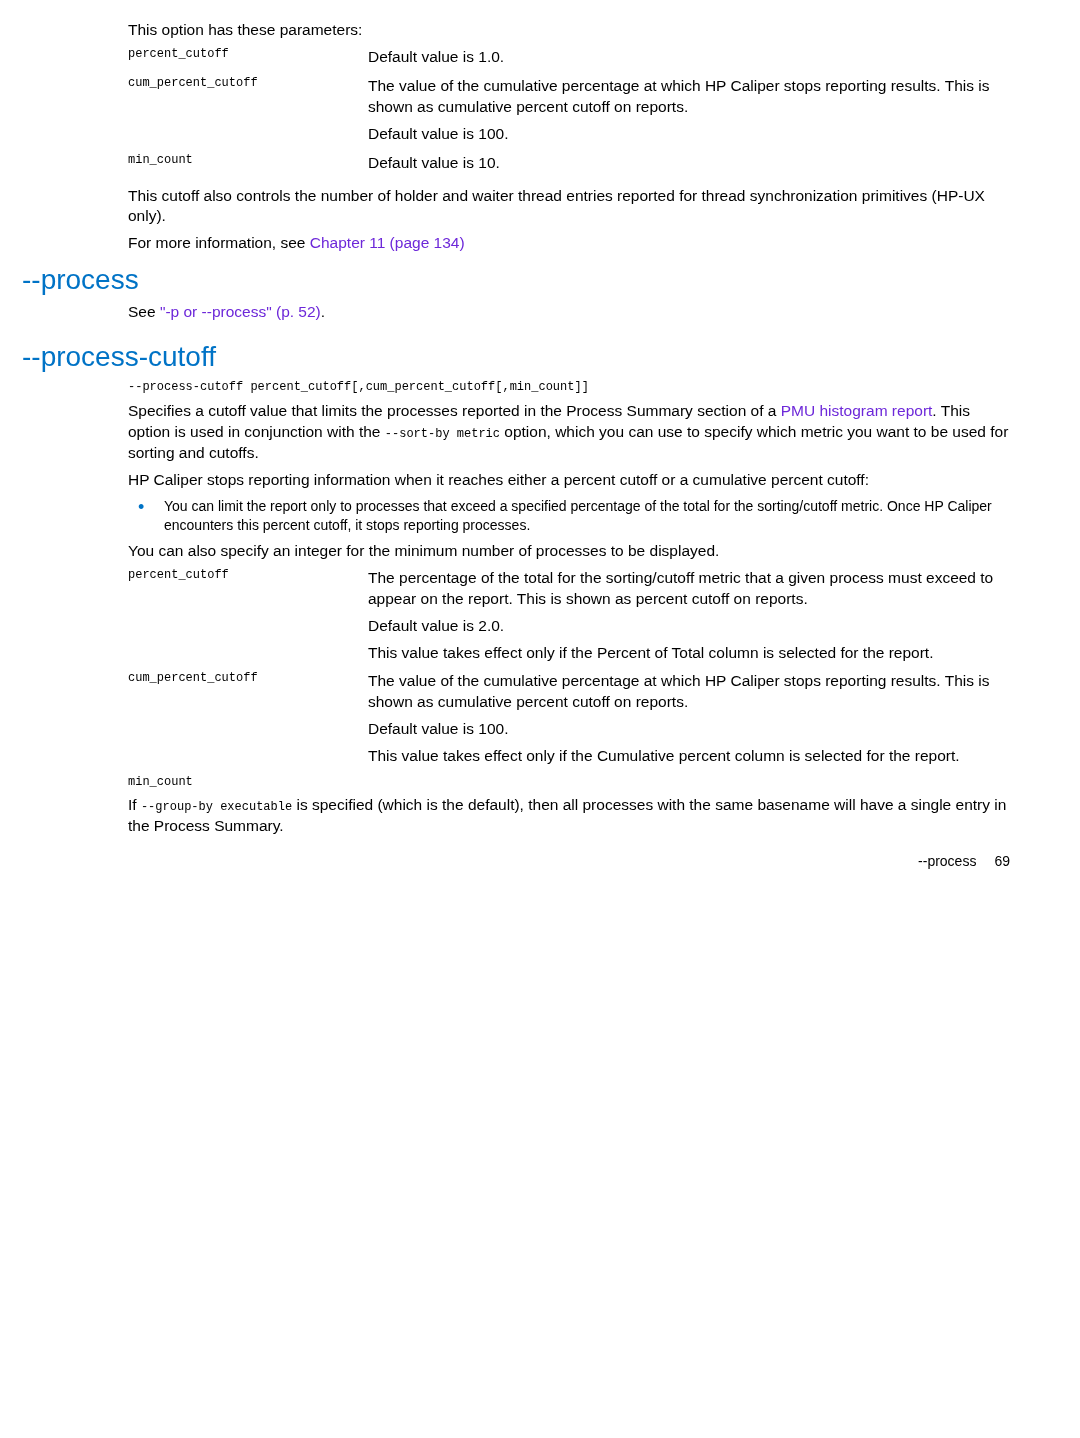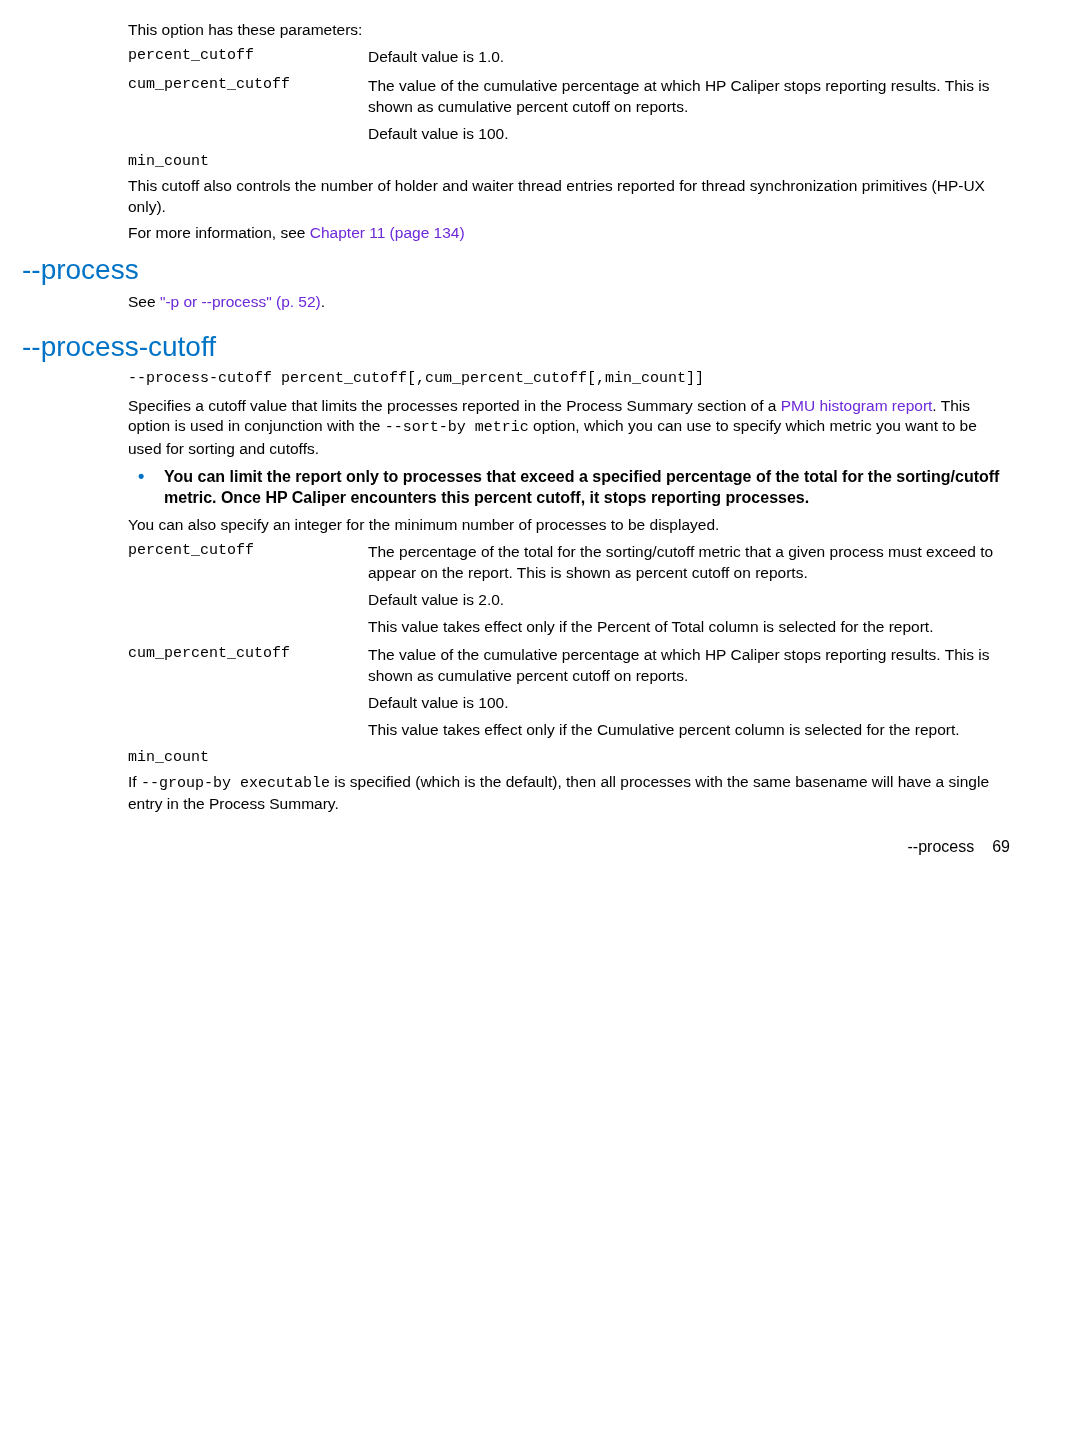--- a/index.html
+++ b/index.html
@@ -11,21 +11,21 @@
     width: 1080px;
     box-sizing: border-box;
   }
   .page {
     padding: 14px 70px 30px 70px;
     box-sizing: border-box;
     color: #000;
   }
   .mono {
     font-family: "Courier New", Courier, monospace;
-    font-size: 15px;
+    font-size: 12px;
     font-weight: 400;
   }
   .link {
     color: #6d28d9;
   }
   .h2 {
     color: #0073c6;
     font-size: 28px;
     font-weight: 300;
     margin: 18px 0 2px -48px;
@@ -54,40 +54,39 @@
   }
   ul.bullets {
     list-style: none;
     padding: 0;
     margin: 6px 0;
   }
   ul.bullets li {
     position: relative;
     padding-left: 36px;
     margin: 4px 0;
-    font-size: 16px;
+    font-size: 14px;
     line-height: 1.35;
-    font-weight: bold;
   }
   ul.bullets li::before {
     content: "•";
     position: absolute;
     left: 10px;
     top: 0;
     color: #0073c6;
     font-size: 18px;
     line-height: 1.2;
   }
   .indent {
     margin-left: 58px;
   }
   .footer {
-    margin-top: 23px;
+    margin-top: 16px;
     text-align: right;
-    font-size: 16px;
+    font-size: 14px;
     padding-right: 0;
   }
   .footer .sec {
     margin-right: 18px;
   }
 </style>
 </head>
 <body>
 
 <div class="page">
@@ -106,20 +105,21 @@
       <div class="param-term mono">cum_percent_cutoff</div>
       <div class="param-desc">
         <p>The value of the cumulative percentage at which HP Caliper stops reporting results. This is shown as cumulative percent cutoff on reports.</p>
         <p>Default value is 100.</p>
       </div>
     </div>
 
     <div class="param-block">
       <div class="param-term mono">min_count</div>
       <div class="param-desc">
+        <p>Default value is 10.</p>
       </div>
     </div>
 
     <p>This cutoff also controls the number of holder and waiter thread entries reported for thread synchronization primitives (HP-UX only).</p>
 
     <p>
       <span>For more information, see </span><span class="link">Chapter 11 (page 134)</span>
     </p>
   </div>
 
@@ -131,20 +131,21 @@
   </div>
 
   <div class="h2">--process-cutoff</div>
   <div class="indent">
     <p class="mono">--process-cutoff percent_cutoff[,cum_percent_cutoff[,min_count]]</p>
 
     <p>
       <span>Specifies a cutoff value that limits the processes reported in the Process Summary section of a </span><span class="link">PMU histogram report</span><span>. This option is used in conjunction with the </span><span class="mono">--sort-by metric</span><span> option, which you can use to specify which metric you want to be used for sorting and cutoffs.</span>
     </p>
 
+    <p>HP Caliper stops reporting information when it reaches either a percent cutoff or a cumulative percent cutoff:</p>
 
     <ul class="bullets">
       <li>You can limit the report only to processes that exceed a specified percentage of the total for the sorting/cutoff metric. Once HP Caliper encounters this percent cutoff, it stops reporting processes.</li>
     </ul>
 
     <p>You can also specify an integer for the minimum number of processes to be displayed.</p>
 
     <div class="param-block">
       <div class="param-term mono">percent_cutoff</div>
       <div class="param-desc">

